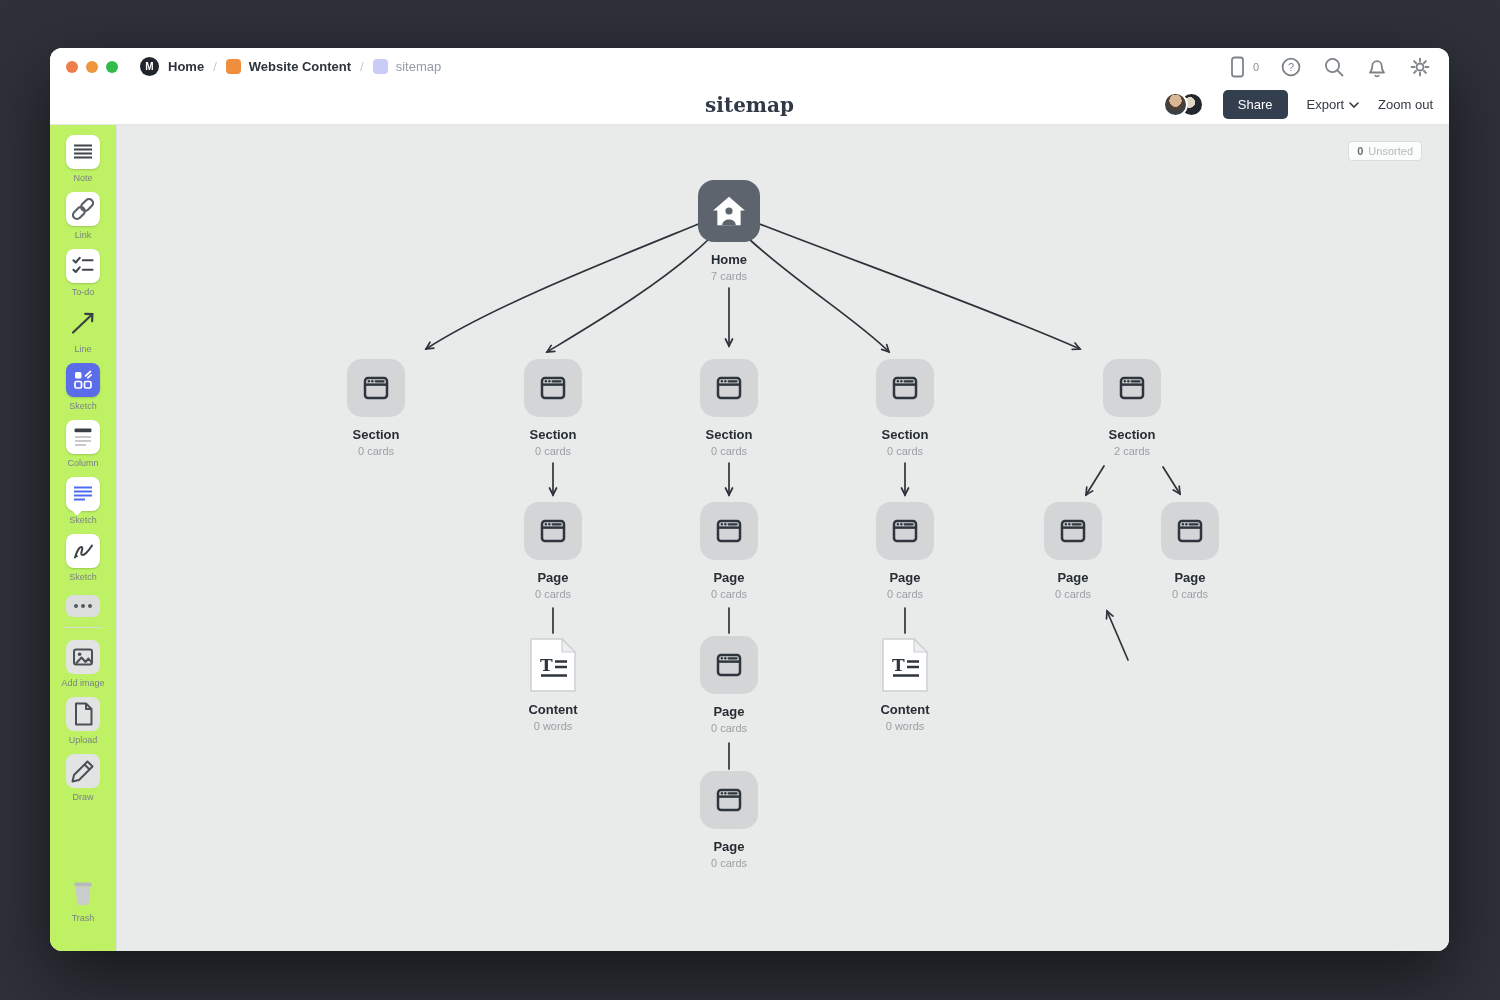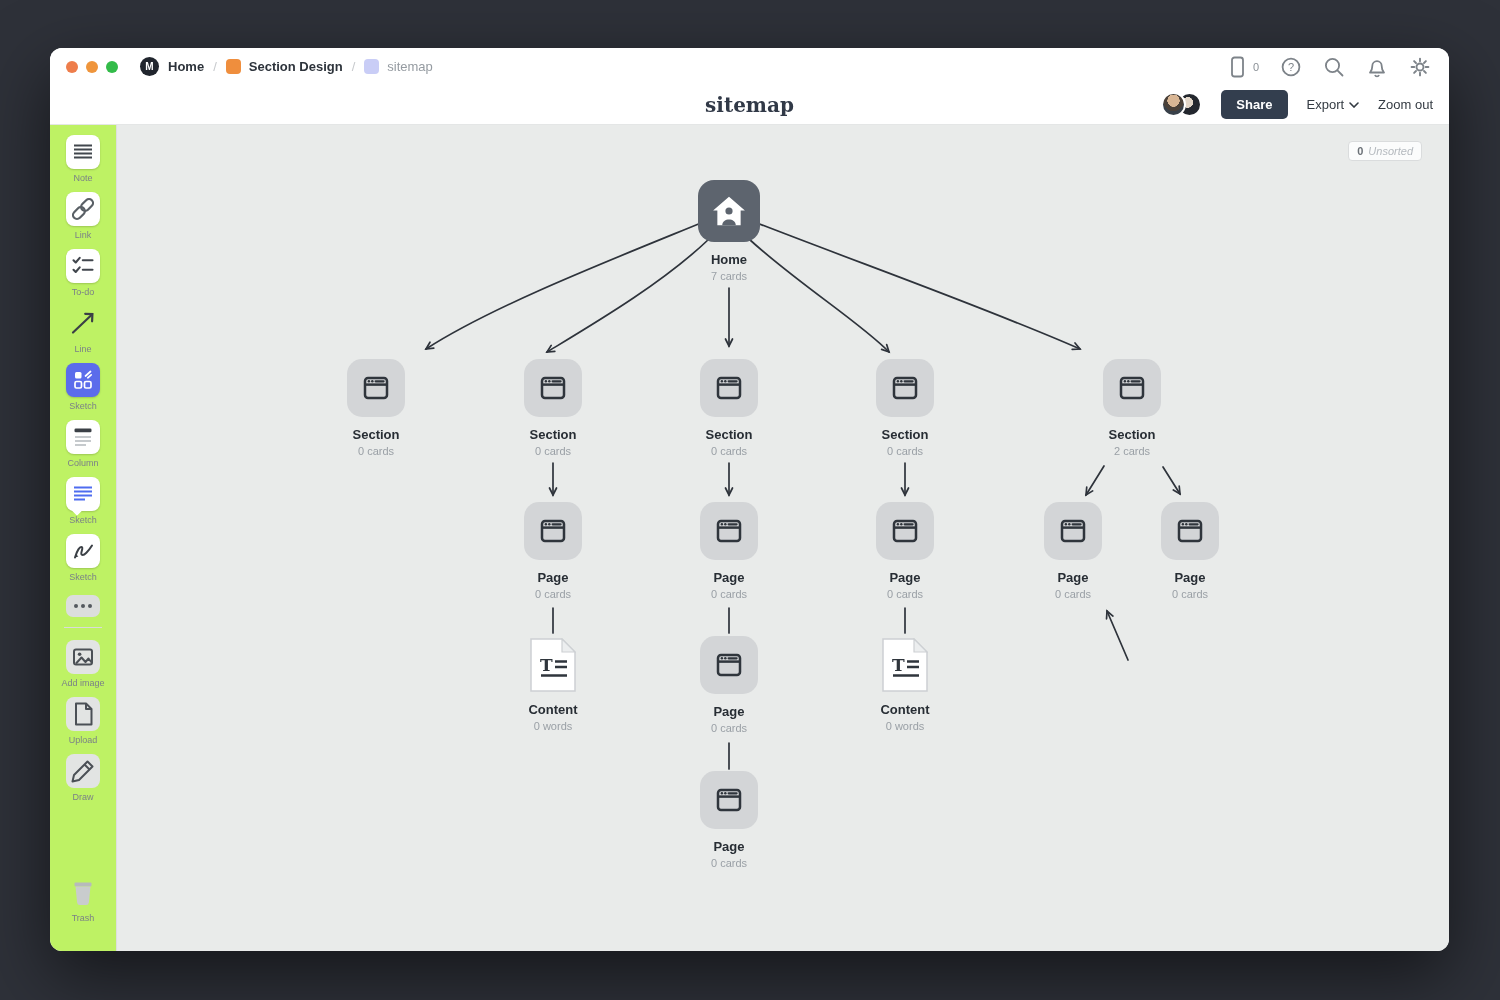--- a/index.html
+++ b/index.html
@@ -29,21 +29,21 @@
 
   .hdr-row2 { height:40px; position:relative; display:flex; align-items:center;
               border-bottom:1px solid #e4e6e6; background:#fff; }
   .board-title { position:absolute; left:0; right:0; text-align:center;
                  font-family:"DejaVu Serif", serif; font-weight:bold; font-size:20px; color:#313947; }
   .row2-right { position:absolute; right:16px; display:flex; align-items:center; gap:19px; }
   .avatars { display:flex; }
   .avatar { width:25px; height:25px; border-radius:50%; border:2px solid #fff; }
   .avatar.a1 { background:radial-gradient(circle at 50% 32%, #d9b694 0 34%, #4a4038 35% 58%, #384049 59%); z-index:2; }
   .avatar.a2 { background:radial-gradient(circle at 42% 40%, #e2d6c8 0 30%, #23272e 31%); margin-left:-9px; }
-  .share-btn { background:#333e4e; color:#fff; font-size:13px; font-weight:bold;
+  .share-btn { background:#333e4e; color:#fff; font-size:13px; font-weight:normal;
                padding:7px 15px; border-radius:5px; border:none; }
   .txt-btn { font-size:13px; color:#333a42; display:flex; align-items:center; gap:5px; background:none; border:none; }
 
   
   .sidebar { position:absolute; left:0; top:77px; bottom:0; width:67px; background:#bef264;
              border-right:1px solid #dddfde; display:flex; flex-direction:column; align-items:center;
              padding-top:10px; }
   .tool { display:flex; flex-direction:column; align-items:center; margin-bottom:9px; }
   .tico { width:34px; height:34px; border-radius:8px; background:#fff;
           box-shadow:0 1px 2px rgba(0,0,0,.18); display:flex; align-items:center; justify-content:center;
@@ -67,21 +67,21 @@
   .node { position:absolute; width:120px; display:flex; flex-direction:column; align-items:center; }
   .nicon { display:flex; align-items:center; justify-content:center; }
   .nicon.big { width:62px; height:62px; background:#5d646e; border-radius:16px; }
   .nicon.card { width:58px; height:58px; background:#d3d5d7; border-radius:15px; }
   .nicon.docicon { width:46px; height:54px; margin-top:2px; }
   .ntitle { margin-top:10px; font-size:13px; font-weight:bold; color:#272d34; }
   .nsub { margin-top:3px; font-size:11px; color:#9aa0a6; }
 
   .unsorted { position:absolute; top:16px; right:27px; background:#fbfcfc; border:1px solid #dadcdd;
               border-radius:4px; padding:3px 8px; font-size:11px; display:flex; gap:5px; }
-  .unsorted b { color:#6a7076; } .unsorted span { color:#b4b9be;font-style:italic; }
+  .unsorted b { color:#6a7076; } .unsorted span { color:#b4b9be; }
 
   .typing-box { position:absolute; left:916px; top:537px; width:216px; height:55px; background:#fff;
                 border-radius:3px; box-shadow:0 1px 4px rgba(0,0,0,.14); display:flex; align-items:center;
                 padding-left:20px; font-size:15px; color:#bdc2c7; }
 </style>
 </head>
 <body>
 
 <svg width="0" height="0" style="position:absolute">
   <defs>
@@ -113,21 +113,21 @@
     <span class="tl c2"></span>
     <span class="tl c3"></span>
 
     <span class="logo">M</span>
 
     <div class="crumbs">
       <span class="crumb">Home</span>
       <span class="crumb-sep">/</span>
       <span class="crumb">
         <span class="crumb-ico" style="background:#ef8e3d"></span>
-        <span>Section Design</span>
+        <span>Website Content</span>
       </span>
       <span class="crumb-sep">/</span>
       <span class="crumb dim">
         <span class="crumb-ico" style="background:#c9cdf6"></span>
         <span>sitemap</span>
       </span>
     </div>
 
     <div class="hdr-spacer"></div>
 

